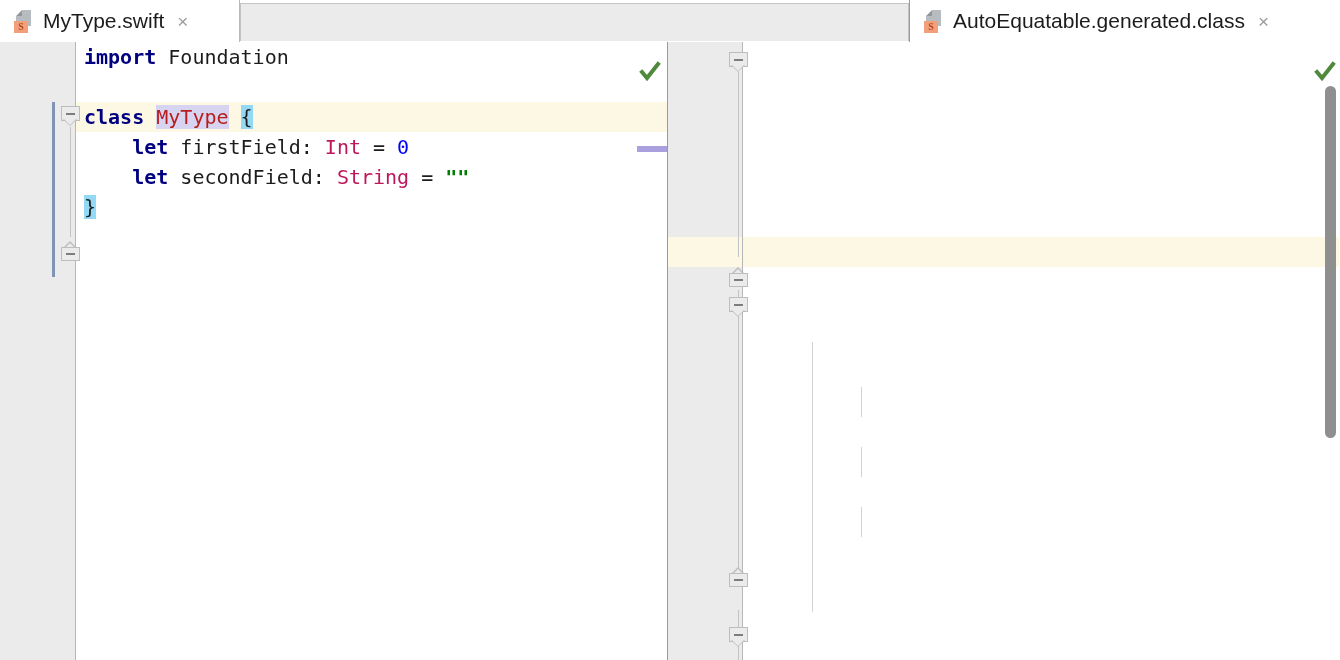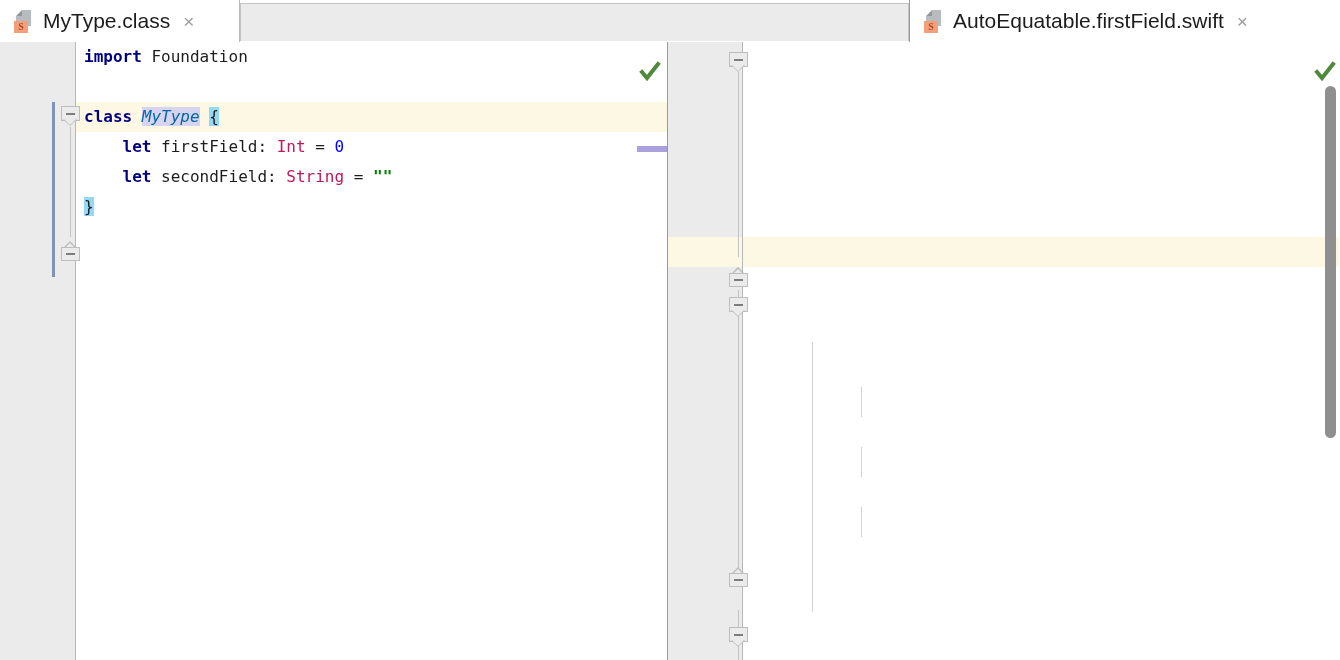--- a/index.html
+++ b/index.html
@@ -95,35 +95,35 @@
   }
   .gutter-left  { width: 75px; }
   .gutter-right { width: 74px; }
   .gutter-divider {
     position: absolute; top: 0; height: 618px; width: 1px; background: #b7b7b7;
   }
 
   .code-layer {
     position: absolute; top: 0; height: 618px;
     font-family: "DejaVu Sans Mono", monospace;
-    font-size: 16px;
+    font-size: 20px;
     line-height: 30px;
     white-space: pre;
   }
   .code-left  { left: 84px; top: 0; }
 
   .ln { height: 30px; position: relative; }
 
   
   .kw   { color: #000080; font-weight: bold; }
   .id   { color: #1c1c1c; }
   .typ  { color: #be185d; }
   .num  { color: #0000ff; }
   .str  { color: #008000; font-weight: bold; }
-  .decl { color: #0369a1; font-style: italic; }
+  .decl { color: #b91c1c; }
   .hl-usage { background: #d6d4f0; }
   .hl-brace { background: #93d9f5; }
 
   
   .caretline {
     position: absolute; left: 0; height: 30px;
     background: #fdf8e3;
   }
 
   
@@ -215,40 +215,40 @@
 
     <div class="tab first">
       <span class="swift-icon">
         <span class="page"></span>
         <span class="notch"></span>
         <span class="fold"></span>
         <span class="badge">
             <span>S</span>
           </span>
       </span>
-      <span class="tab-label">MyType.class</span>
+      <span class="tab-label">MyType.swift</span>
       <span class="tab-close">×</span>
     </div>
 
     <div class="tabbar-gap">
       <div class="tabbar-gap-inner"></div>
     </div>
 
     <div class="tab-sep"></div>
 
     <div class="tab second">
       <span class="swift-icon">
         <span class="page"></span>
         <span class="notch"></span>
         <span class="fold"></span>
         <span class="badge">
             <span>S</span>
           </span>
       </span>
-      <span class="tab-label">AutoEquatable.firstField.swift</span>
+      <span class="tab-label">AutoEquatable.generated.class</span>
       <span class="tab-close">×</span>
     </div>
   </div>
 
   <div class="editors">
 
     <div class="editor editor-left">
 
       <div class="caretline" style="top:60px; width:668px;"></div>
 

